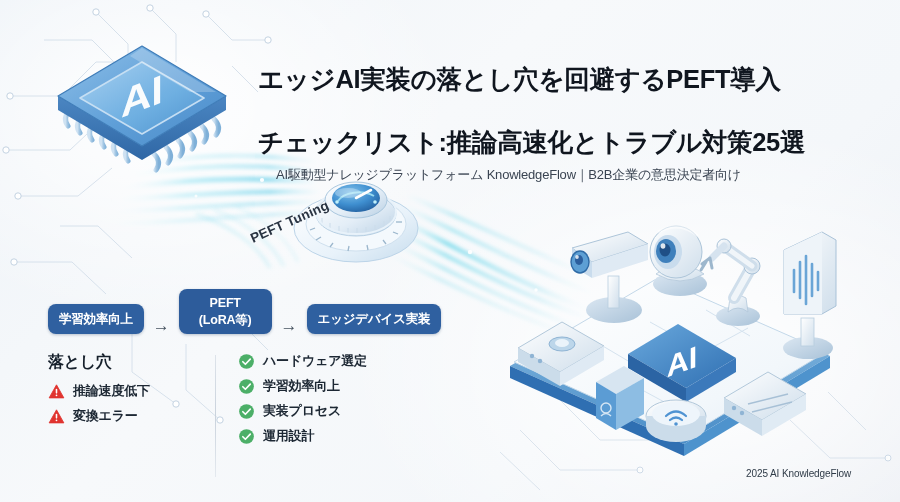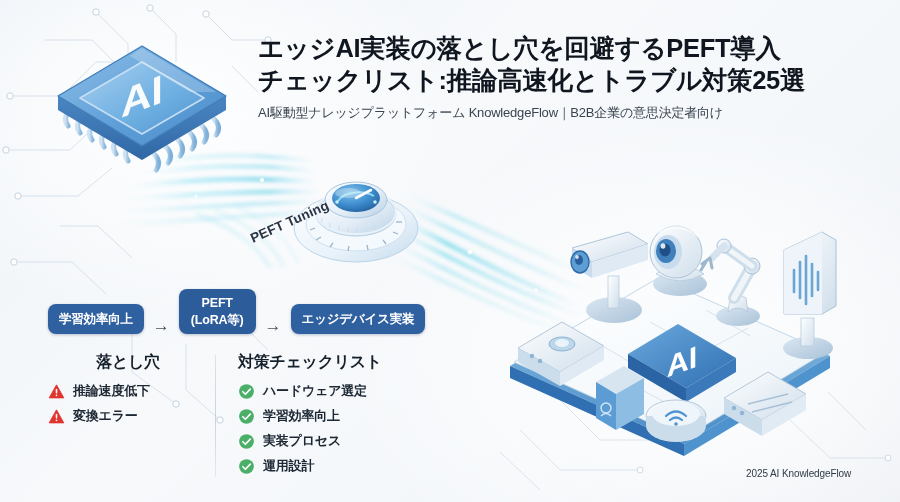--- a/index.html
+++ b/index.html
@@ -17,53 +17,53 @@
       linear-gradient(135deg, #eef3f8 0%, #f7f9fb 40%, #f4f7fa 70%, #eceff4 100%);
     overflow:hidden;
   }
   .abs { position:absolute; }
   svg { display:block; }
 
   
   #titleblock { left:258px; top:32px; width:600px; }
   .ttl-line {
     font-size:25.5px; font-weight:bold; color:#10161f;
-    letter-spacing:-0.3px; line-height:32px; white-space:nowrap;
+    letter-spacing:-0.3px; line-height:32px; white-space:nowrap;margin-top:31px;
   }
   #subtitle {
     margin-top:8px; font-size:13px; color:#3a4452;
-    letter-spacing:-0.2px; white-space:nowrap;
+    letter-spacing:-0.2px; white-space:nowrap;margin-left:18px;
   }
 
   
   #flowrow { left:48px; top:289px; display:flex; align-items:flex-end; }
   .fbox {
     background:#2f60a0; color:#fff; border-radius:8px;
     font-size:12.5px; font-weight:bold; text-align:center;
     display:flex; flex-direction:column; justify-content:center;
     box-shadow:0 1px 3px rgba(20,50,90,.28);
     letter-spacing:-0.2px;
   }
   .fbox.one { padding:8px 11px; height:30px; }
-  .fbox.two { padding:6px 12px; height:45px; line-height:17px; background:#2d5c9b; }
+  .fbox.two { padding:6px 20px; height:45px; line-height:17px; background:#2d5c9b; }
   .farrow { font-size:17px; color:#46525f; margin:0 9px; line-height:1; }
 
   
   #cols { left:48px; top:352px; width:350px; display:flex; }
   .col-pit { width:168px; }
   .col-chk { width:175px; padding-left:22px; }
   #divider {
     left:215px; top:355px; width:1px; height:122px;
     background:linear-gradient(#dde3ea,#c9d2dc,#e4e9ef);
   }
   .colhead {
     font-size:16px; font-weight:bold; color:#16202c;
     letter-spacing:-0.3px; margin-bottom:9px;
   }
-  .col-pit .colhead { text-align:center; padding-right:8px; }
+  .col-pit .colhead { padding-right:8px; }
   .li { display:flex; align-items:center; margin-bottom:7px; }
   .li .lbl { font-size:13px; color:#1d2834; letter-spacing:-0.2px;font-weight:bold; }
   .ico { width:17px; height:17px; margin-right:8px; flex:none; }
 
   
   #chart { left:716px; top:138px; width:160px; height:122px; }
   .axlabel { font-size:12.5px; fill:#2a3441; font-family:"Liberation Sans", sans-serif; }
 
   
   #peftlabel {
@@ -485,21 +485,20 @@
                 <rect x="10.9" y="8" width="2.2" height="7" rx="1.1" fill="#fff"></rect>
                 <circle cx="12" cy="17.4" r="1.25" fill="#fff"></circle>
               </svg>
             </span>
             <span class="lbl">変換エラー</span>
           </div>
         </div>
     </div>
 
     <div class="col-chk">
-      <div class="colhead">対策チェックリスト</div>
       <div id="check-list">
           <div class="li">
             <span class="ico">
               <svg viewBox="0 0 24 24" width="17" height="17">
                 <circle cx="12" cy="12" r="10.4" fill="#4caf68"></circle>
                 <path d="M6.8 12.3 L10.4 15.9 L17.3 8.6" fill="none" stroke="#fff" stroke-width="2.3" stroke-linecap="round" stroke-linejoin="round"></path>
               </svg>
             </span>
             <span class="lbl">ハードウェア選定</span>
           </div>

